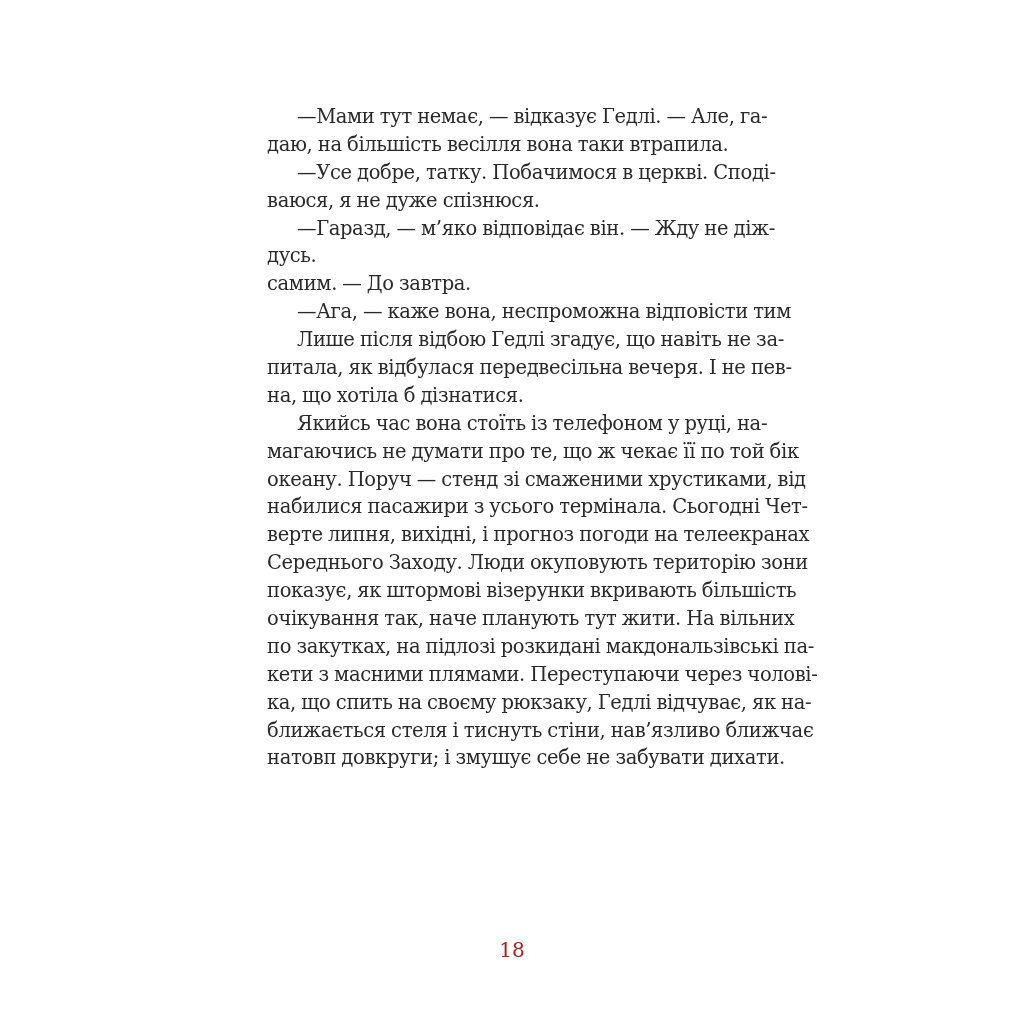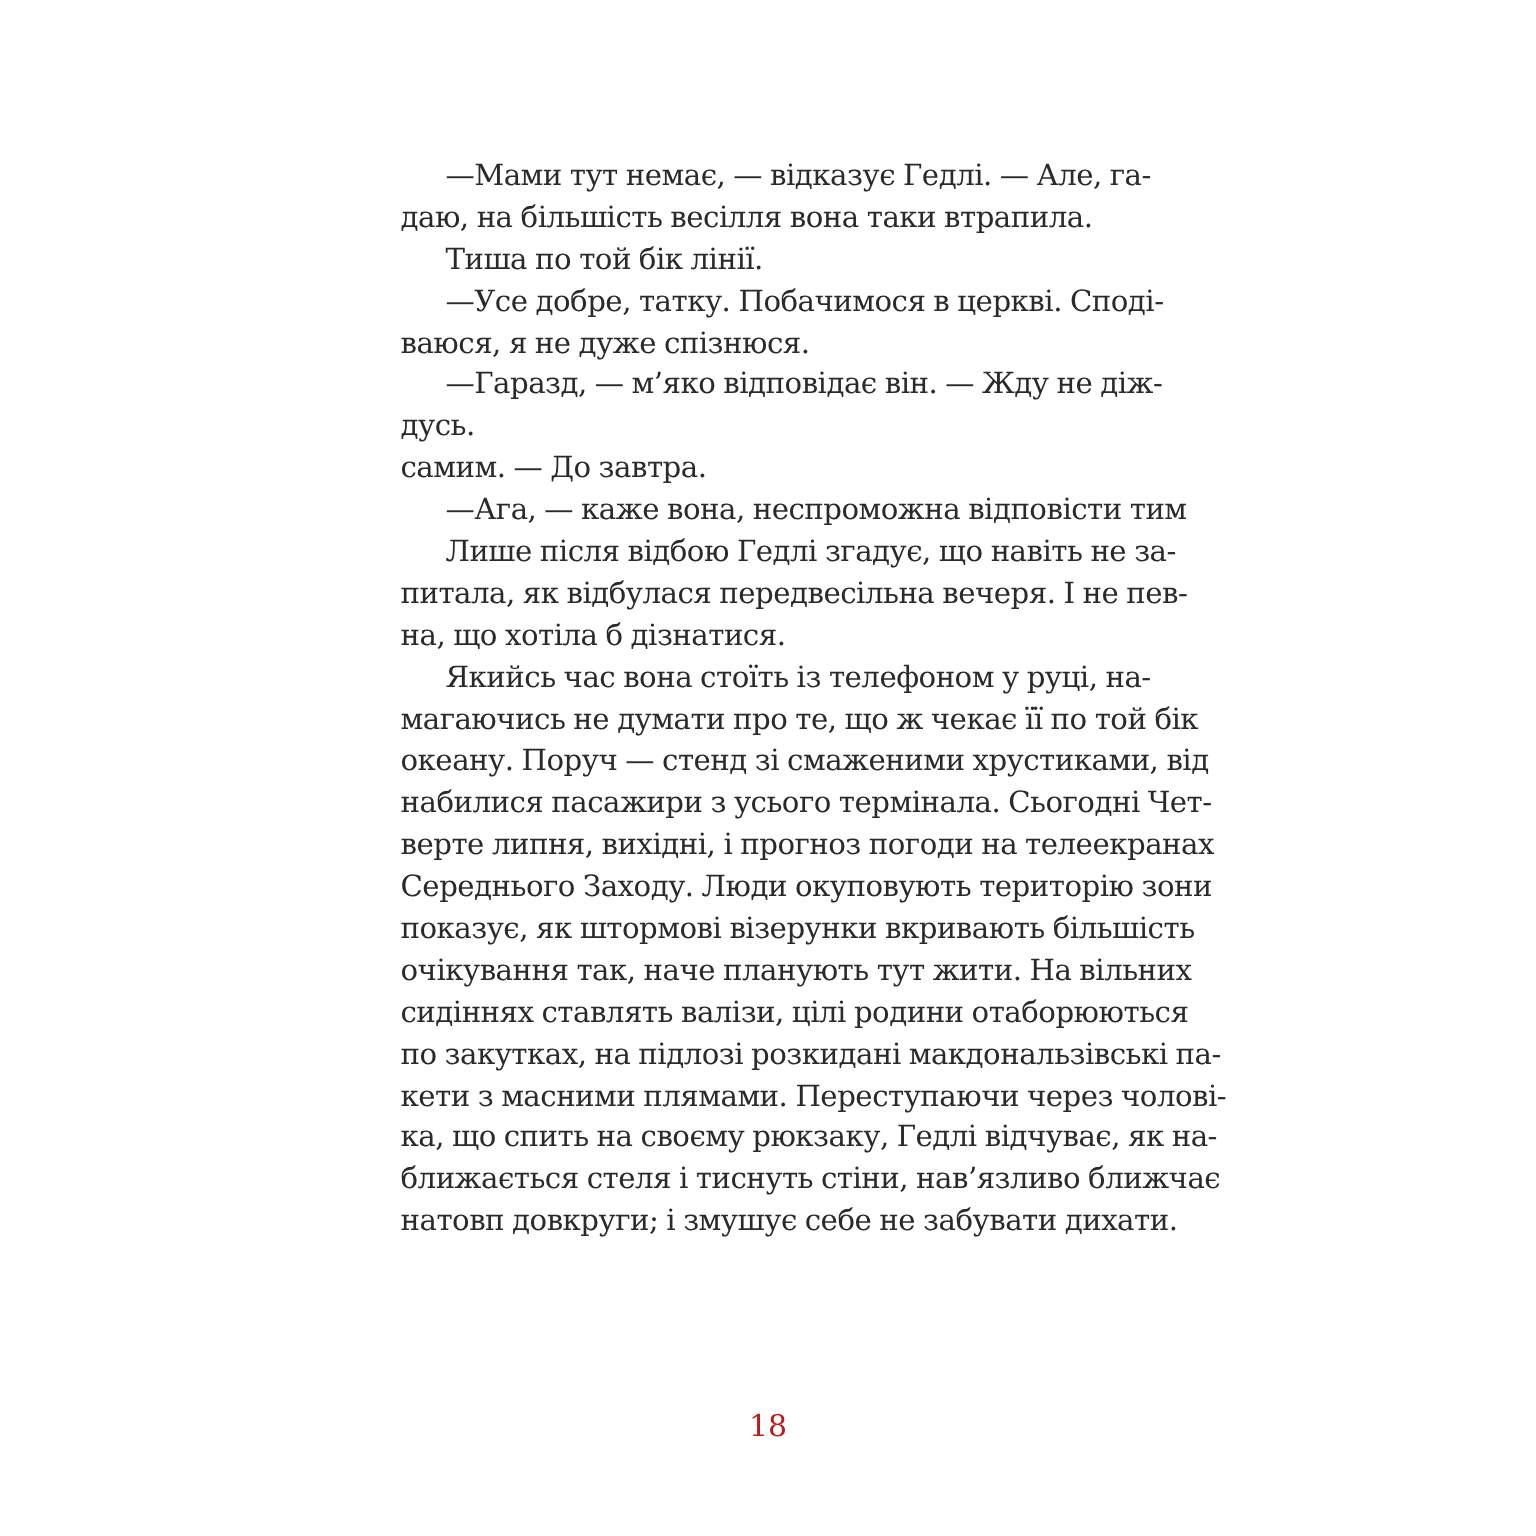--- a/index.html
+++ b/index.html
@@ -56,39 +56,37 @@
       color: #b91c1c;
     }
   </style>
 </head>
 <body>
 
 <div class="page">
   <div class="text-block">
     <div class="line indent">—Мами тут немає, — відказує Гедлі. — Але, га-</div>
     <div class="line last">даю, на більшість весілля вона таки втрапила.</div>
-    <div class="line indent last">Тиша по той бік лінії.</div>
     <div class="line indent">—Усе добре, татку. Побачимося в церкві. Сподi-</div>
     <div class="line last">ваюся, я не дуже спізнюся.</div>
     <div class="line indent">—Гаразд, — м’яко відповідає він. — Жду не діж-</div>
     <div class="line last">дусь.</div>
     <div class="line last">самим. — До завтра.</div>
     <div class="line indent">—Ага, — каже вона, неспроможна відповісти тим</div>
     <div class="line indent">Лише після відбою Гедлі згадує, що навіть не за-</div>
     <div class="line">питала, як відбулася передвесільна вечеря. І не пев-</div>
     <div class="line last">на, що хотіла б дізнатися.</div>
     <div class="line indent">Якийсь час вона стоїть із телефоном у руці, на-</div>
     <div class="line">магаючись не думати про те, що ж чекає її по той бік</div>
     <div class="line">океану. Поруч — стенд зі смаженими хрустиками, від</div>
     <div class="line">набилися пасажири з усього термінала. Сьогодні Чет-</div>
     <div class="line">верте липня, вихідні, і прогноз погоди на телеекранах</div>
     <div class="line">Середнього Заходу. Люди окуповують територію зони</div>
     <div class="line">показує, як штормові візерунки вкривають більшість</div>
     <div class="line">очікування так, наче планують тут жити. На вільних</div>
-    <div class="line">сидіннях ставлять валізи, цілі родини отаборюються</div>
     <div class="line">по закутках, на підлозі розкидані макдональзівські па-</div>
     <div class="line">кети з масними плямами. Переступаючи через чолові-</div>
     <div class="line">ка, що спить на своєму рюкзаку, Гедлі відчуває, як на-</div>
     <div class="line">ближається стеля і тиснуть стіни, нав’язливо ближчає</div>
     <div class="line last">натовп довкруги; і змушує себе не забувати дихати.</div>
   </div>
 
   <div class="page-number">18</div>
 </div>
 

